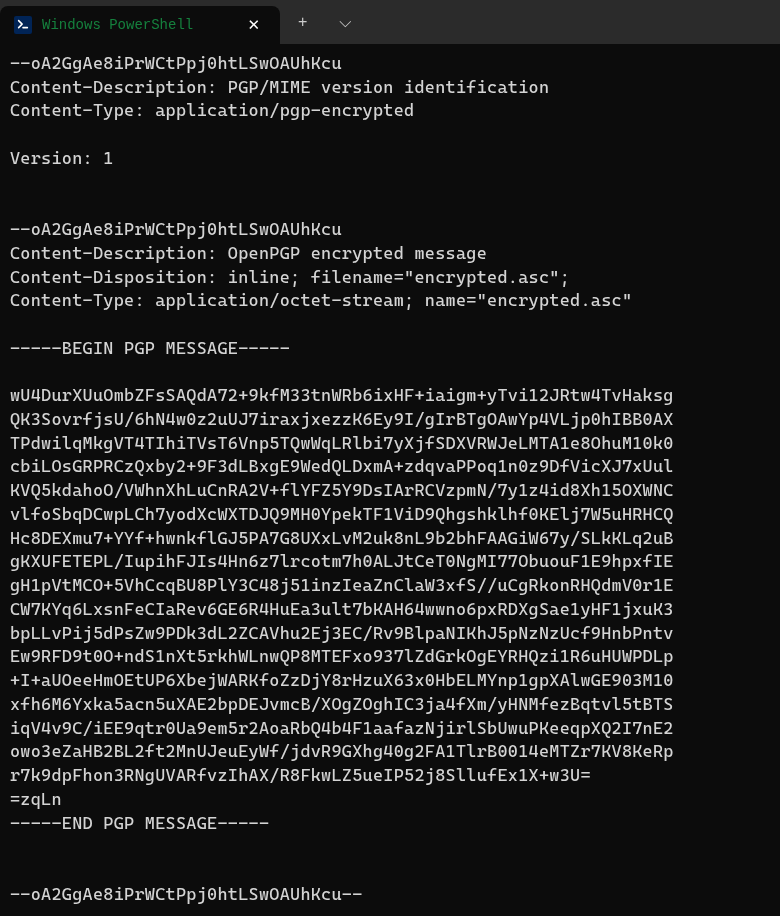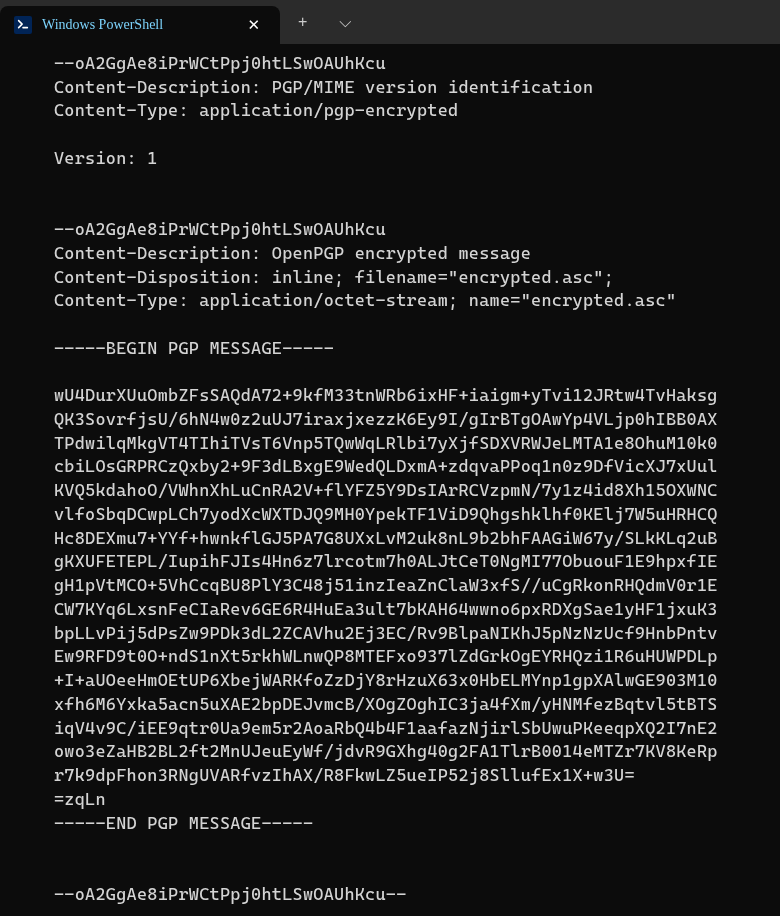--- a/index.html
+++ b/index.html
@@ -32,23 +32,23 @@
       min-width: 280px;
     }
     .tab-icon {
       width: 18px;
       height: 18px;
       display: flex;
       align-items: center;
       justify-content: center;
     }
     .tab-title {
-      color: #7dd3fc;
+      color: #15803d;
       font-size: 14px;
-      font-family: Liberation Serif, serif;
+      font-family: Liberation Mono, monospace;
       flex: 1;
     }
     .tab-close {
       color: #ffffff;
       font-size: 15px;
       cursor: pointer;
       padding: 2px 6px;
       font-family: 'Segoe UI', sans-serif;
     }
     .tab-actions {
@@ -65,21 +65,20 @@
       font-family: 'Segoe UI', sans-serif;
     }
     .terminal {
       padding: 8px 10px;
       color: #d4d4d4;
       font-size: 17.2px;
       line-height: 1.38;
       white-space: pre;
       font-family: Consolas, 'Cascadia Code', monospace;
       letter-spacing: 0.3px;
-      margin-left: 44px;
     }
     .ps-icon-bg {
       width: 18px;
       height: 18px;
       background: #012456;
       border-radius: 2px;
       display: flex;
       align-items: center;
       justify-content: center;
       position: relative;

